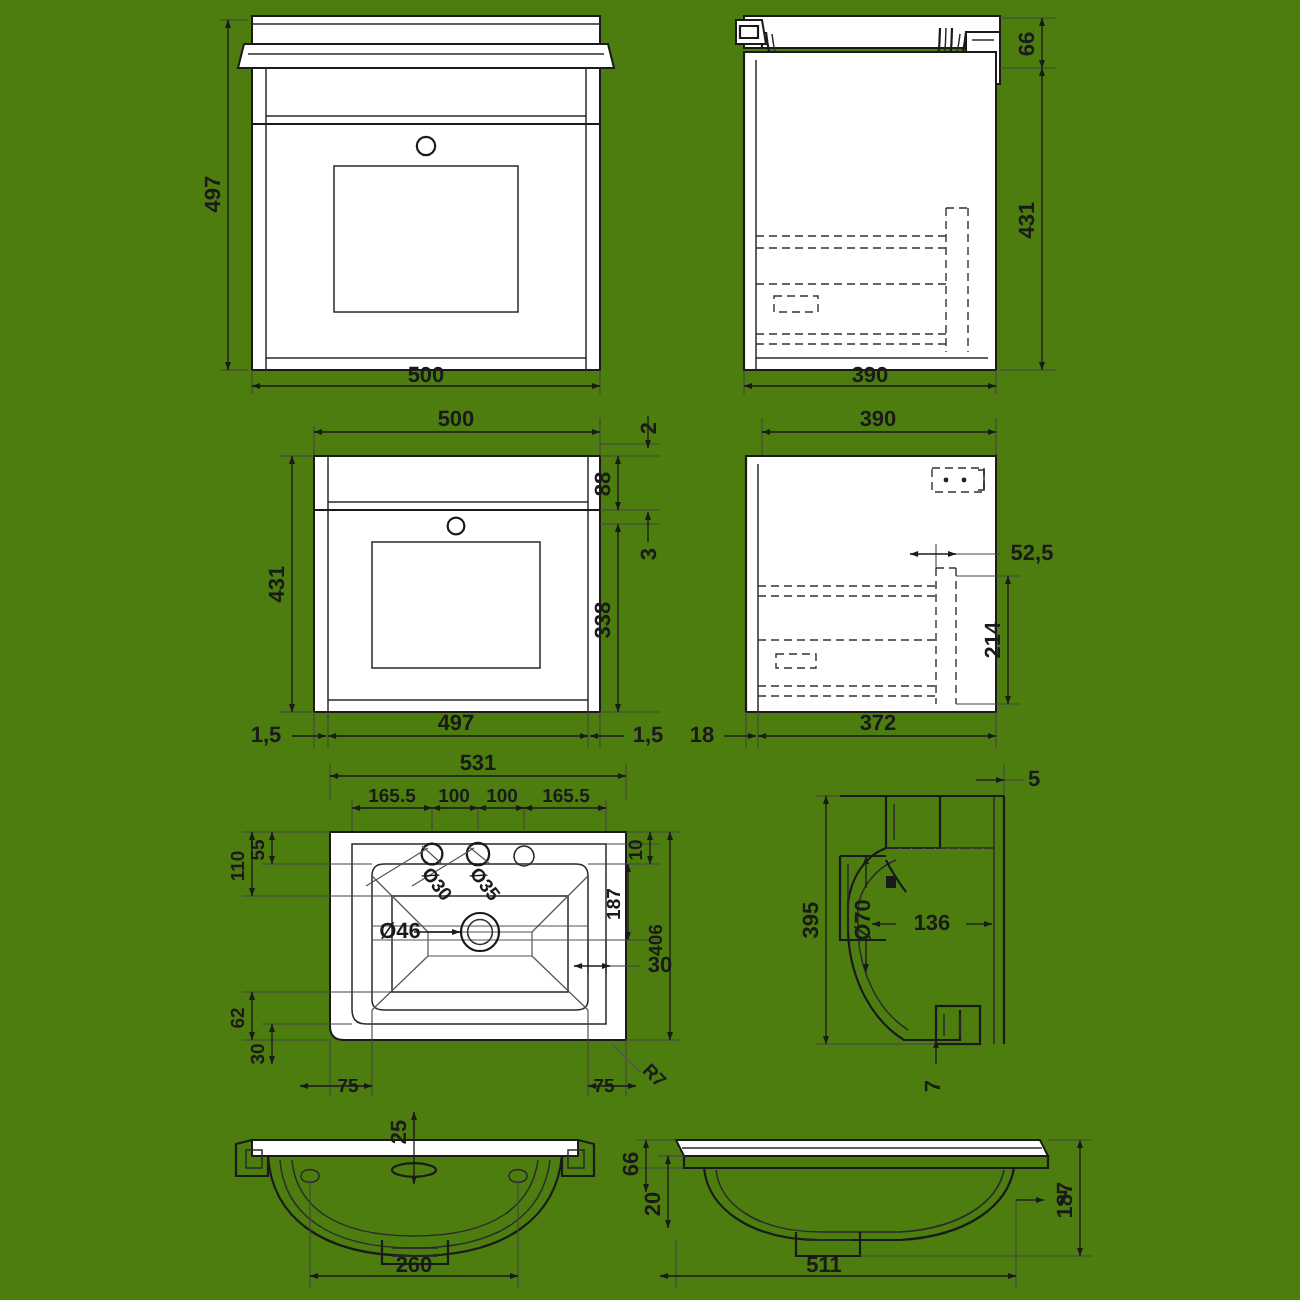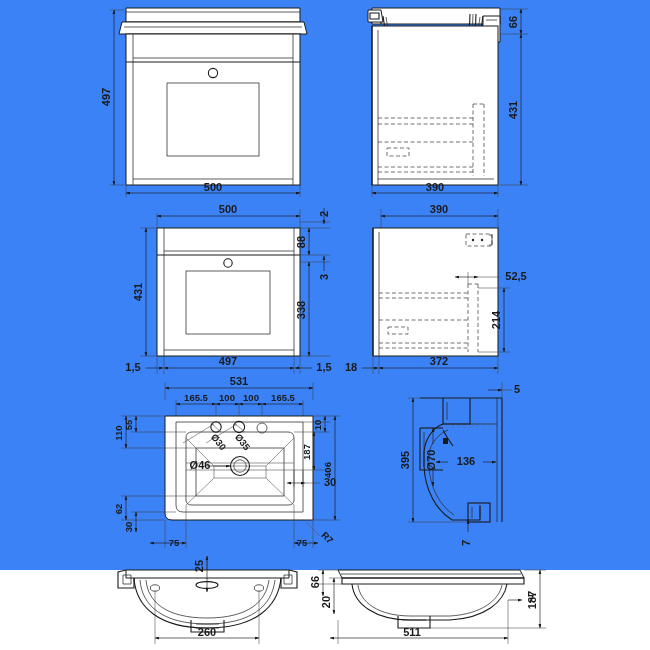--- a/index.html
+++ b/index.html
@@ -1,18 +1,18 @@
 <!DOCTYPE html>
 <html><head>
 <meta charset="utf-8">
 <style>
   html,body{margin:0;padding:0;background:#ffffff;}
   body{width:650px;height:650px;overflow:hidden;
        font-family:"Liberation Sans","DejaVu Sans",sans-serif;}
-  #sheet{position:relative;width:650px;height:570px;background:#3b82f6;}
+  #sheet{position:relative;width:650px;height:650px;background:#4d7c0f;}
   #sheet svg{display:block;}
   .lbl{font-family:"Liberation Sans","DejaVu Sans",sans-serif;
        font-size:11px;font-weight:700;fill:#1a1a1a;}
   .lbl-s{font-size:9.5px;}
 </style>
 </head>
 <body>
 
 <div id="sheet">
 <svg width="650" height="650" viewBox="0 0 650 650">

